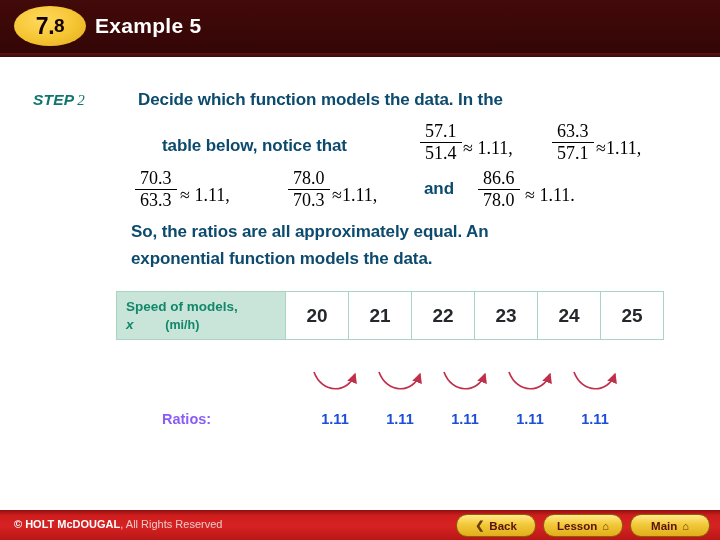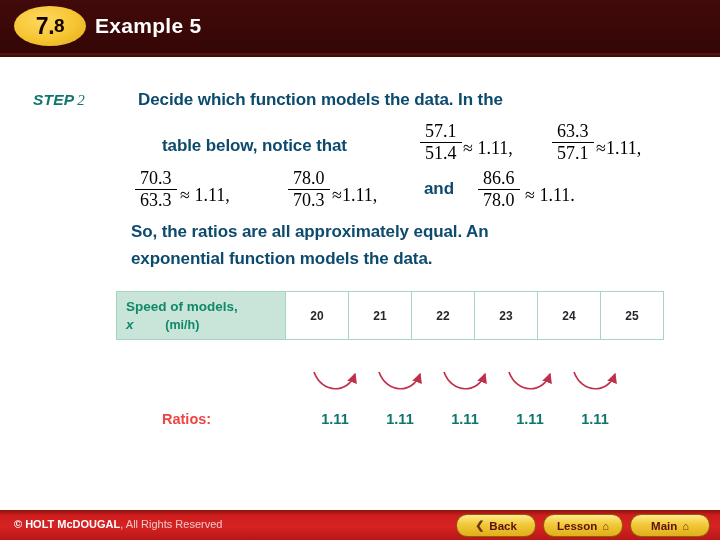--- a/index.html
+++ b/index.html
@@ -134,21 +134,21 @@
   table.data {
     border-collapse: collapse;
     width: 548px;
     table-layout: fixed;
   }
   table.data td {
     border: 1px solid #a9d3c3;
     height: 45px;
     text-align: center;
     vertical-align: middle;
-    font-size: 12px;
+    font-size: 19px;
     font-weight: bold;
     color: #24272b;
     background: #ffffff;
     font-family: "Liberation Sans", sans-serif;
   }
   table.data td.rowhead {
     background: #c9e5da;
     color: #12876a;
     text-align: left;
     padding-left: 9px;
@@ -171,28 +171,28 @@
     position: absolute;
     left: 116px; top: 395px;
     width: 560px;
     height: 40px;
   }
   .ratios-label {
     position: absolute;
     left: 46px; top: 16px;
     font-size: 14.5px;
     font-weight: bold;
-    color: #ef4444;
+    color: #8b5cf6;
   }
   .ratio-val {
     position: absolute;
     top: 16px;
     font-size: 14.5px;
     font-weight: bold;
-    color: #0f766e;
+    color: #1d4ed8;
     width: 46px;
     text-align: center;
   }
   .arrows-svg {
     position: absolute;
     left: 116px; top: 368px;
     width: 560px; height: 34px;
     pointer-events: none;
   }
 

